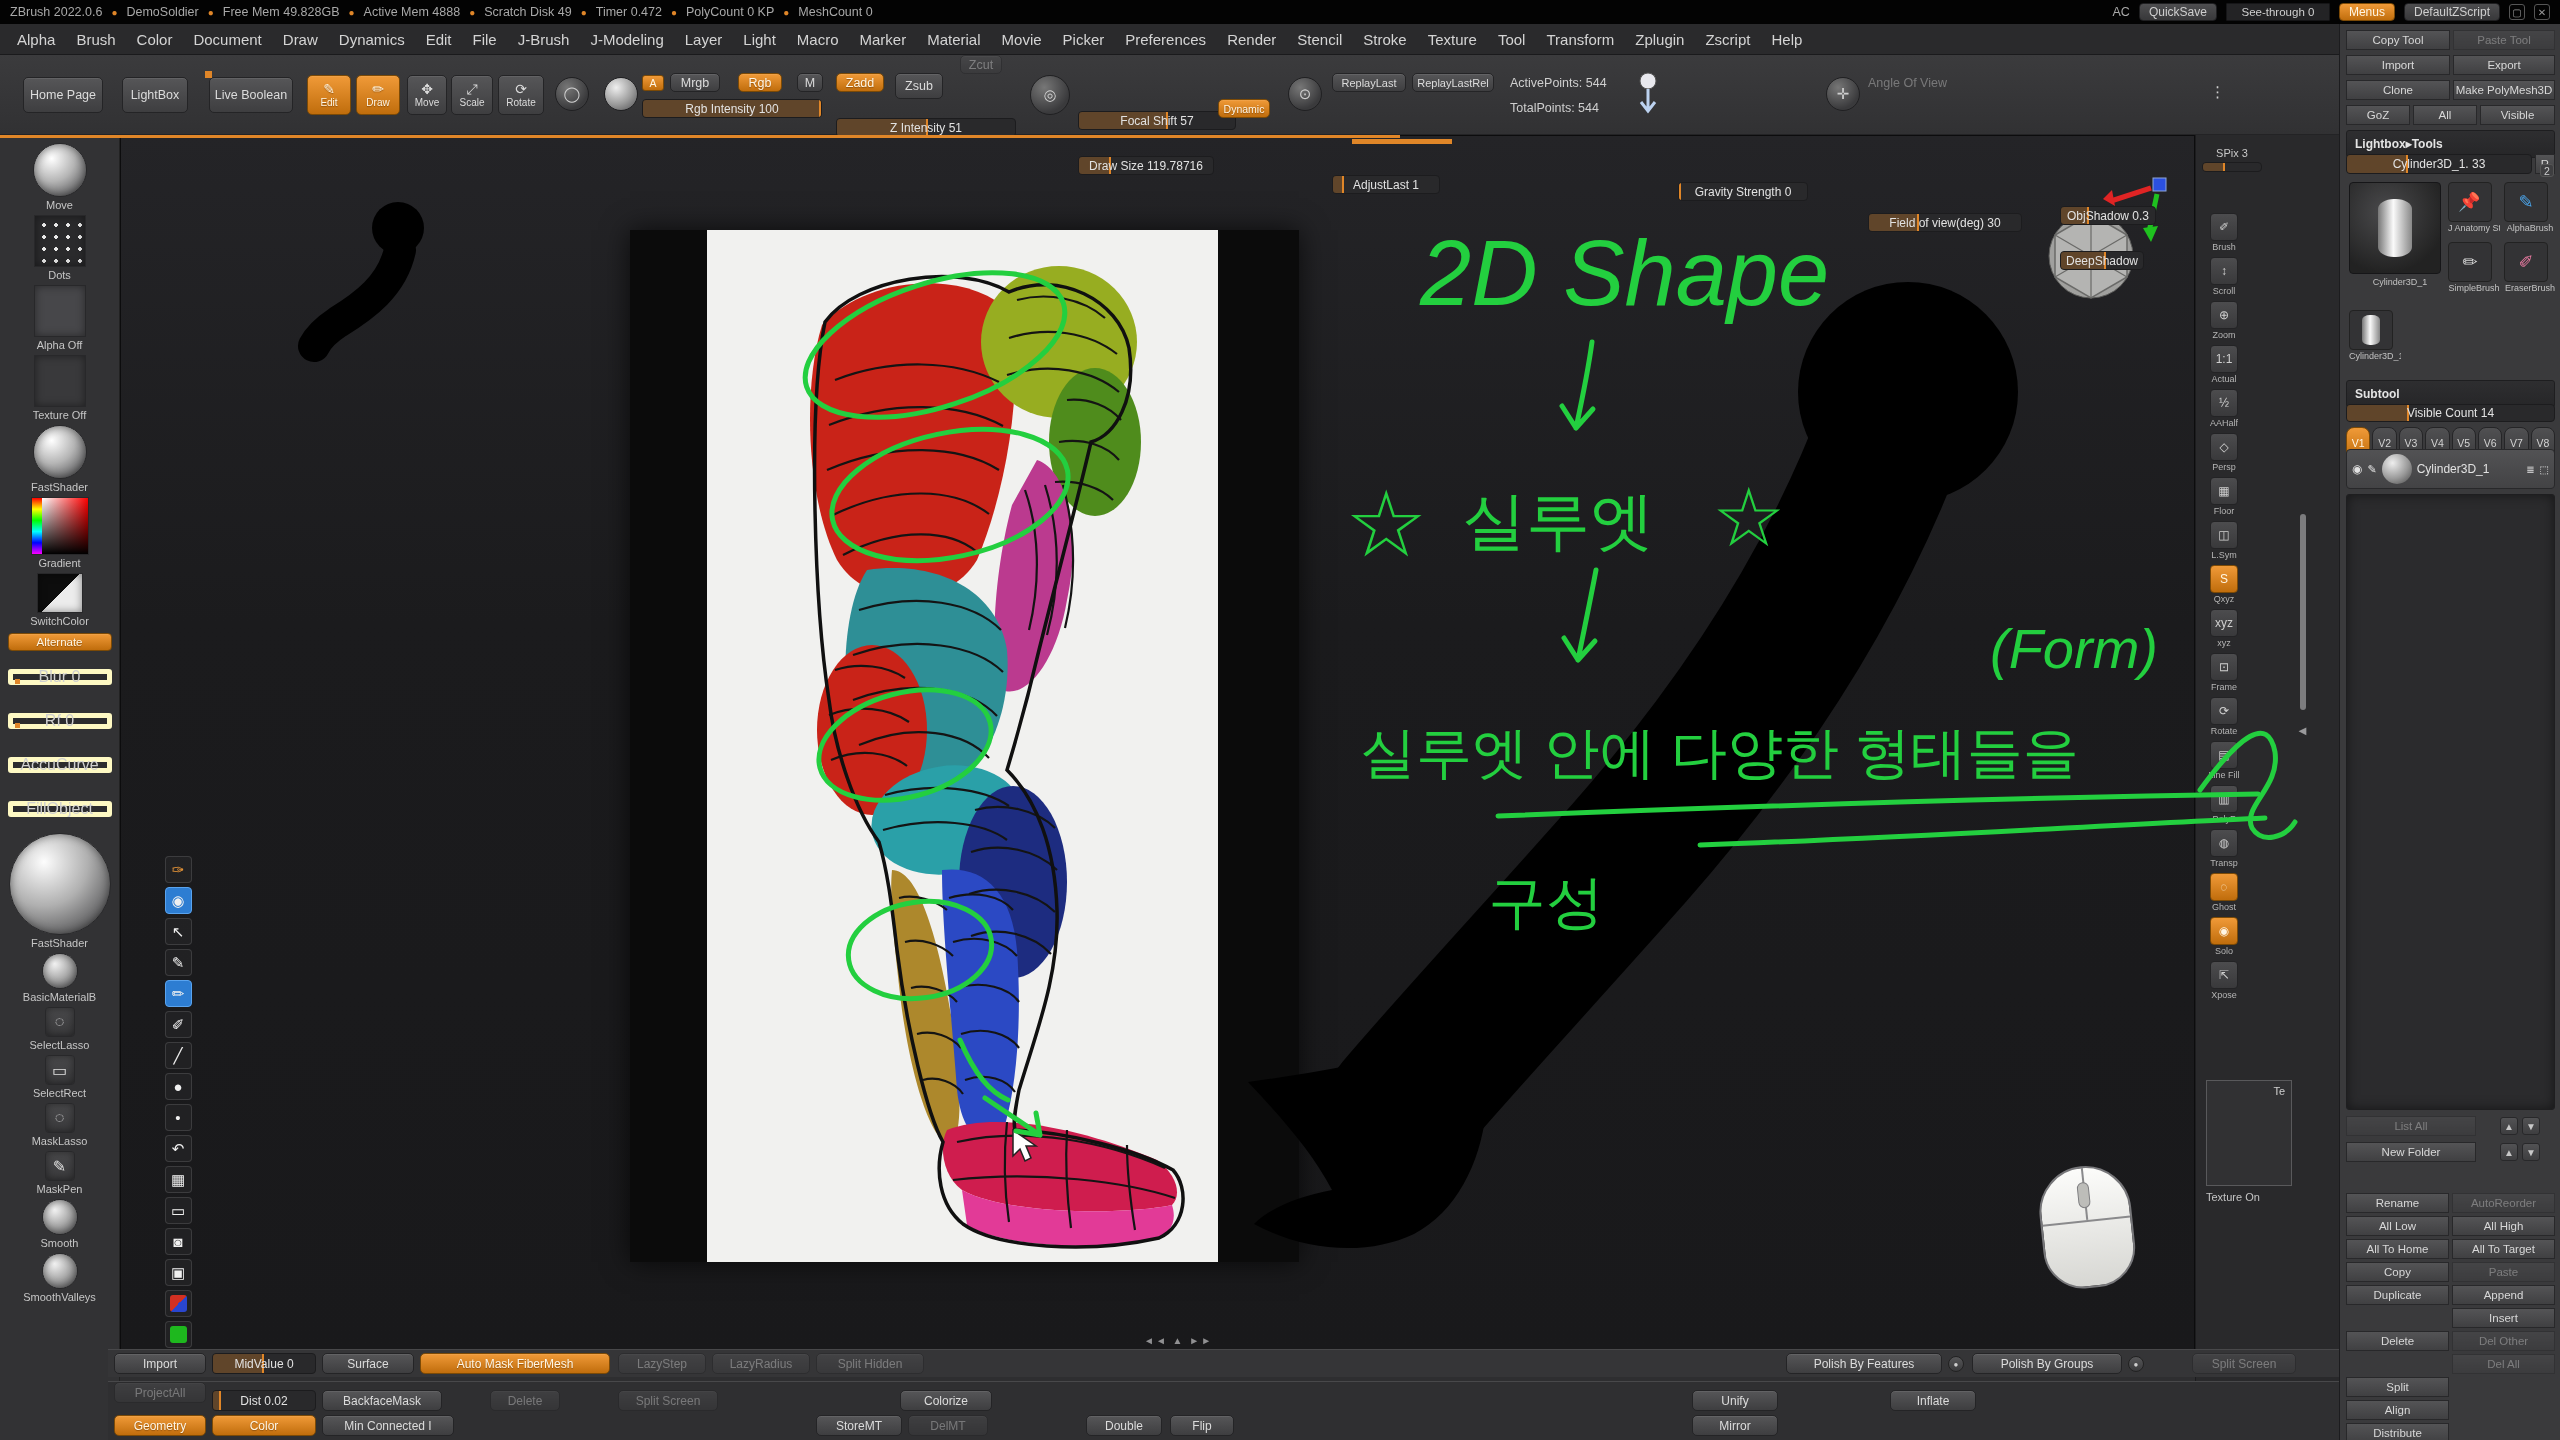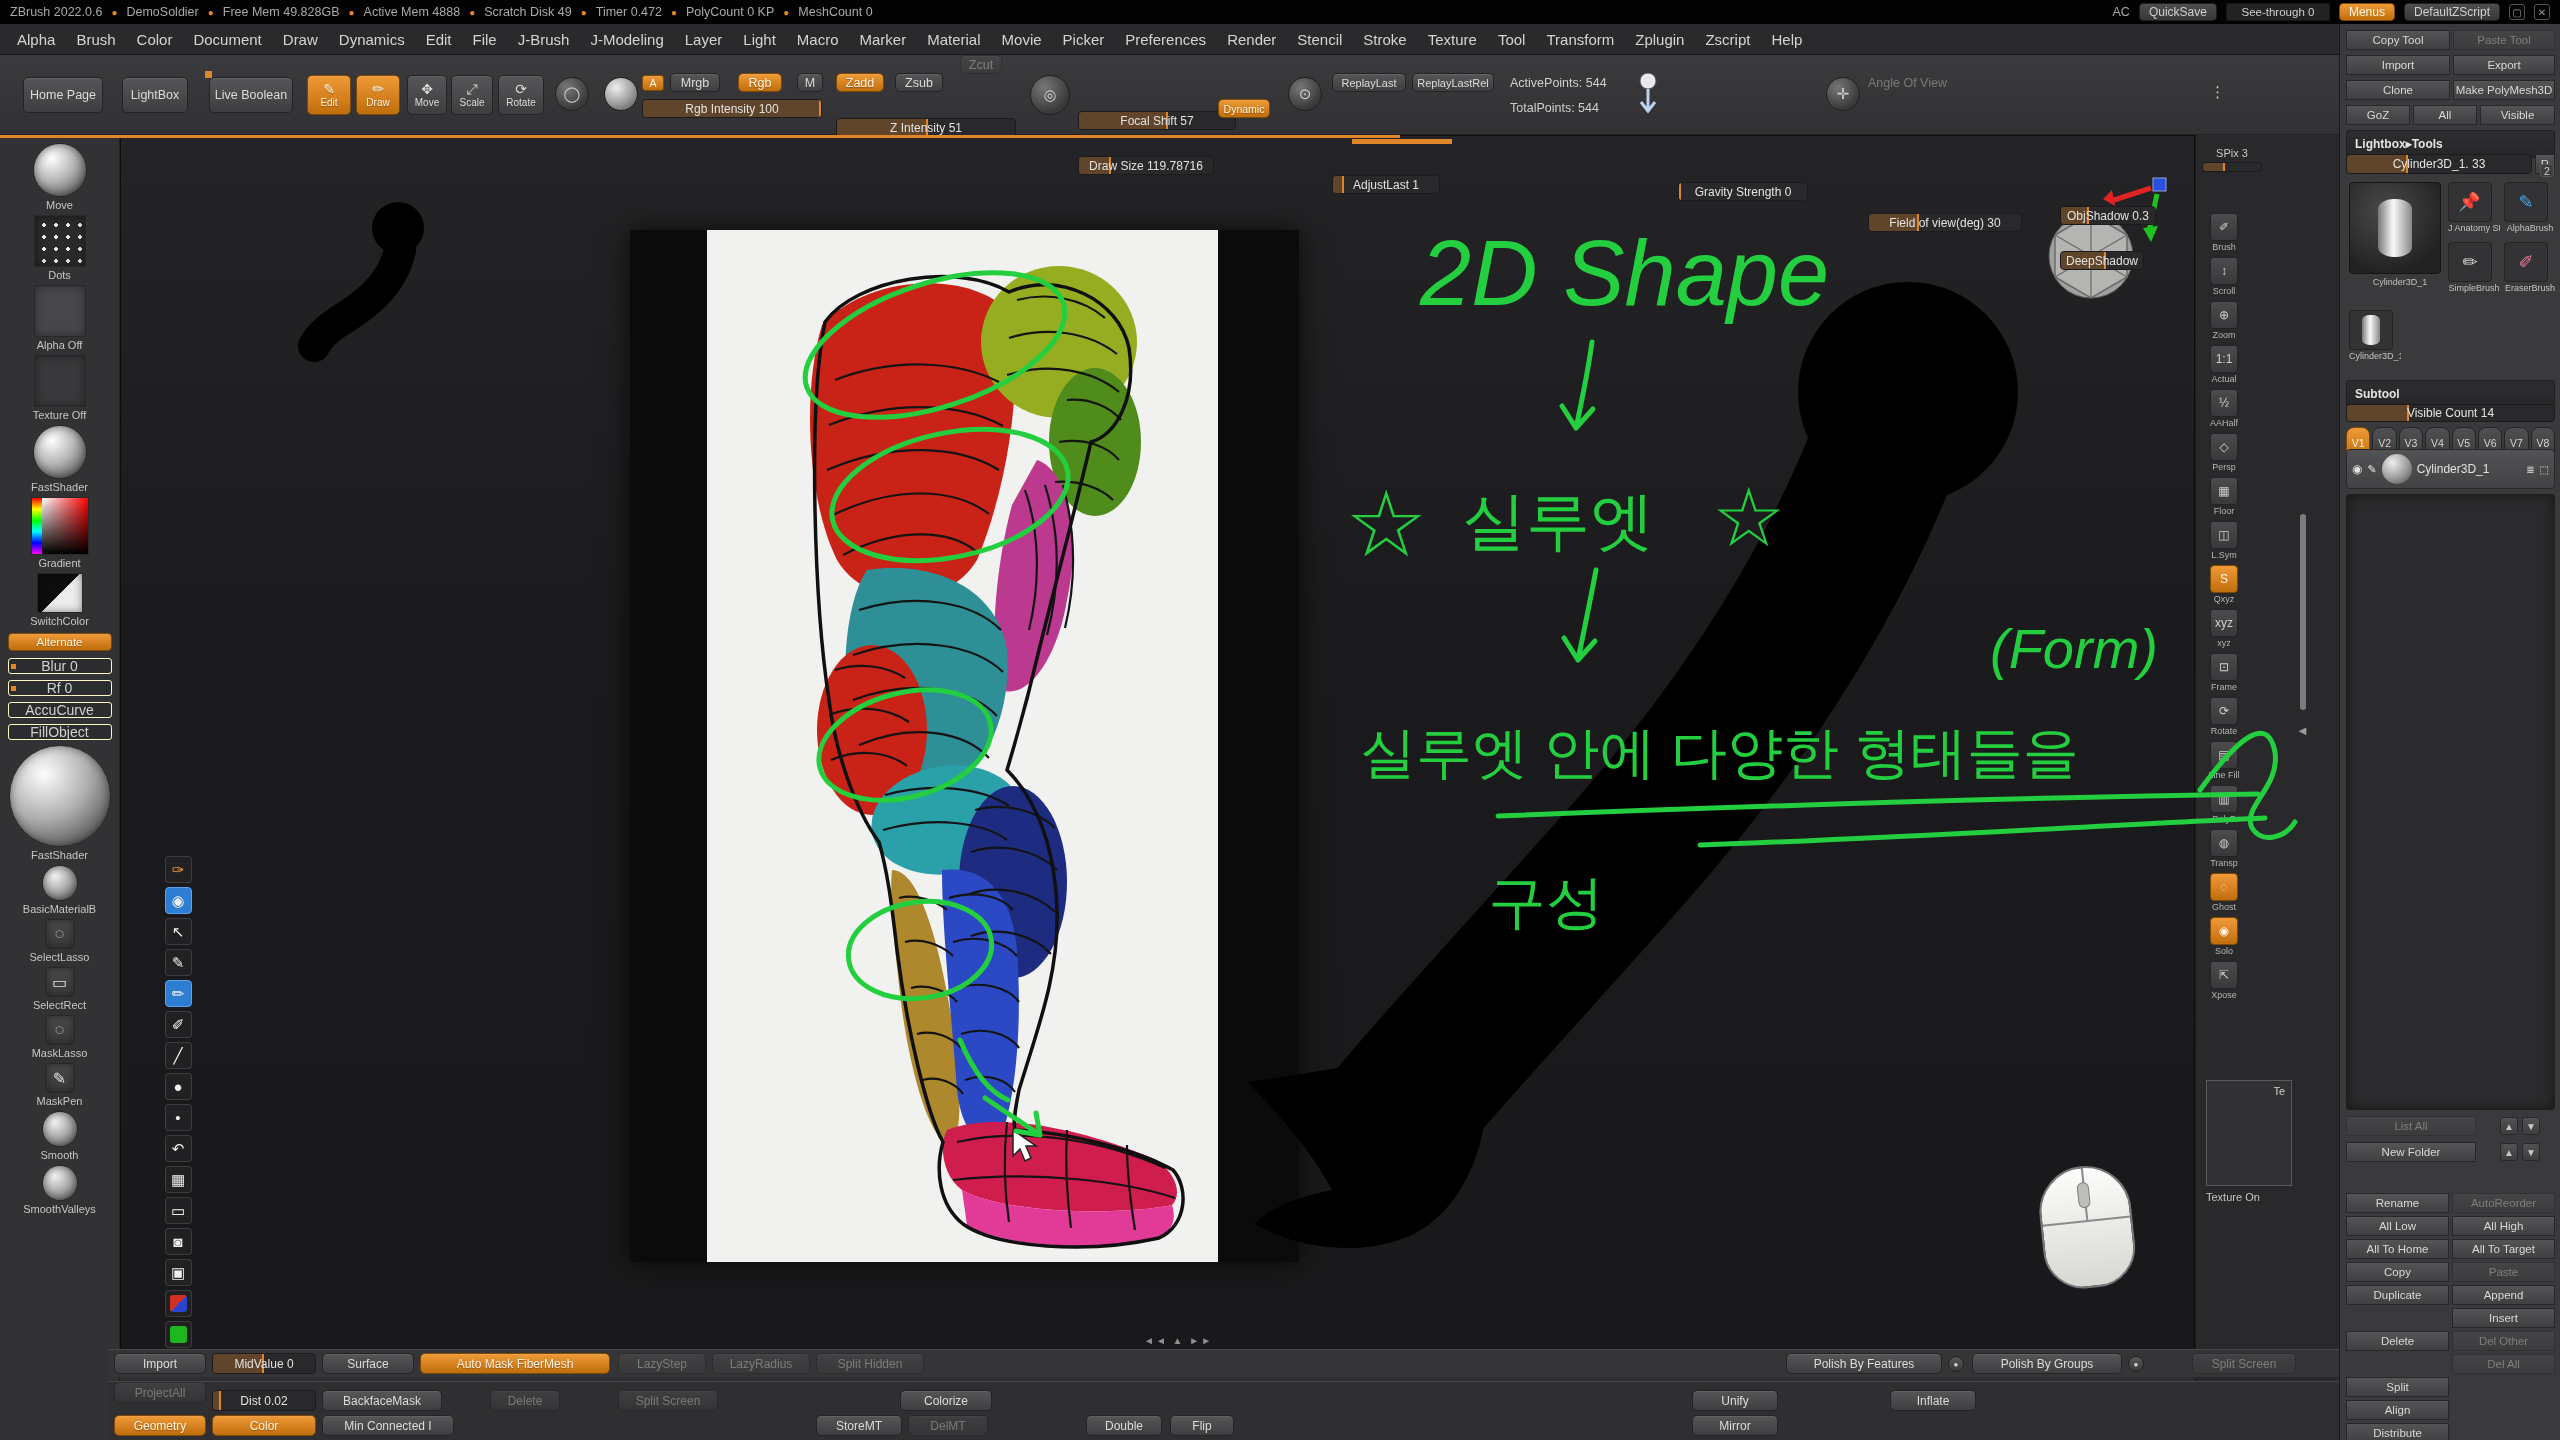--- a/index.html
+++ b/index.html
@@ -49,21 +49,21 @@
 .thumb.dots{width:52px;height:52px;background-color:#2a2a2c;background-image:radial-gradient(#e9e9e9 19%,transparent 21%);background-size:12px 12px;background-position:3px 3px}
 .thumb.blank{width:52px;height:52px;background:#47474a}
 .thumb.blank-dark{width:52px;height:52px;background:#39393b}
 .thumb.colorpicker{width:58px;height:58px;position:relative;display:flex}
 .thumb.colorpicker .hue{width:10px;height:100%;background:linear-gradient(#f00,#ff0,#0f0,#0ff,#00f,#f0f)}
 .thumb.colorpicker .sat{flex:1;background:linear-gradient(to bottom,rgba(0,0,0,0),#000),linear-gradient(to right,#fff,#f00)}
 .thumb.switch{width:46px;height:40px;background:linear-gradient(135deg,#0d0d0d 50%,#ececec 50%)}
 .thumb.glyph{width:30px;height:30px;border-radius:4px;display:flex;align-items:center;justify-content:center;font-size:16px;color:#e0e0e0;background:linear-gradient(#4a4a4c,#39393b)}
 .sb-label{font-size:11px;color:#c6c6c6;margin-top:2px;line-height:12px}
 .sb-btn{width:104px;height:18px;margin:2px auto;border-radius:4px;font-size:11.5px;display:flex;align-items:center;justify-content:center}
-.sb-mini{position:relative;width:104px;height:16px;margin:1px auto;background:#2c2c2e;border:1px solid #fef9c3;border-radius:3px;font-size:14px;color:#cfcfcf;display:flex;align-items:center;justify-content:center}
+.sb-mini{position:relative;width:104px;height:16px;margin:12px auto;background:#2c2c2e;border:5px solid #fef9c3;border-radius:3px;font-size:16px;color:#cfcfcf;display:flex;align-items:center;justify-content:center}
 .sb-mini.mark::before{content:"";position:absolute;left:2px;top:5px;width:5px;height:5px;background:#e08628}
 
 
 .canvas{position:absolute;left:120px;top:135px;width:2075px;height:1220px;background:linear-gradient(#242427,#1b1b1d 40%,#19191b);border:1px solid #0c0c0d;z-index:5;overflow:hidden}
 .page{position:absolute;left:509px;top:94px;width:669px;height:1032px;background:#0b0b0b;box-shadow:0 0 26px rgba(0,0,0,.7)}
 .page-inner{position:absolute;left:77px;top:0;width:511px;height:1032px;background:#f1f1ef}
 .polysphere,.gizmo{position:absolute}
 .mouse{position:absolute;left:1920px;top:1030px;width:92px;height:122px;border-radius:46px 46px 40px 40px;background:linear-gradient(#fcfcfa,#d7d7d3);border:2px solid #77777a;transform:rotate(-6deg)}
 .mouse .m-split{position:absolute;left:50%;top:0;width:2px;height:44%;background:#8a8a8c}
 .mouse .m-line{position:absolute;left:0;right:0;top:44%;height:2px;background:#8a8a8c}
@@ -221,21 +221,21 @@
     <span class="badge" style="left:642px;top:20px;width:22px;height:16px;position:absolute">A</span>
     <button class="btn" style="left:670px;top:18px;width:50px;height:19px">Mrgb</button>
     <button class="btn orange" style="left:738px;top:18px;width:44px;height:19px">Rgb</button>
     <button class="btn" style="left:797px;top:18px;width:26px;height:19px">M</button>
     <div class="slider" style="left:642px;top:44px;width:180px;height:19px">
         <i class="fill" style="width: 100%;"></i>
         <span>Rgb Intensity 100</span>
       </div>
 
     <button class="btn orange" style="left:836px;top:18px;width:48px;height:19px">Zadd</button>
-    <button class="btn" style="left:895px;top:18px;width:48px;height:19px">Zsub</button>
+    <button class="btn" style="left:895px;top:18px;width:48px;height:26px">Zsub</button>
     <button class="btn dim" style="left:960px;top:0;width:42px;height:19px">Zcut</button>
     <div class="slider" style="left:836px;top:44px;width:180px;height:19px">
         <i class="fill" style="width: 51%;"></i>
         <span>Z Intensity 51</span>
       </div>
 
     <div class="round-icon" style="left:1030px;top:20px;width:40px;height:40px">◎</div>
     <div class="slider" style="left:1078px;top:18px;width:158px;height:19px">
         <i class="fill" style="width: 57%;"></i>
         <span>Focal Shift 57</span>

